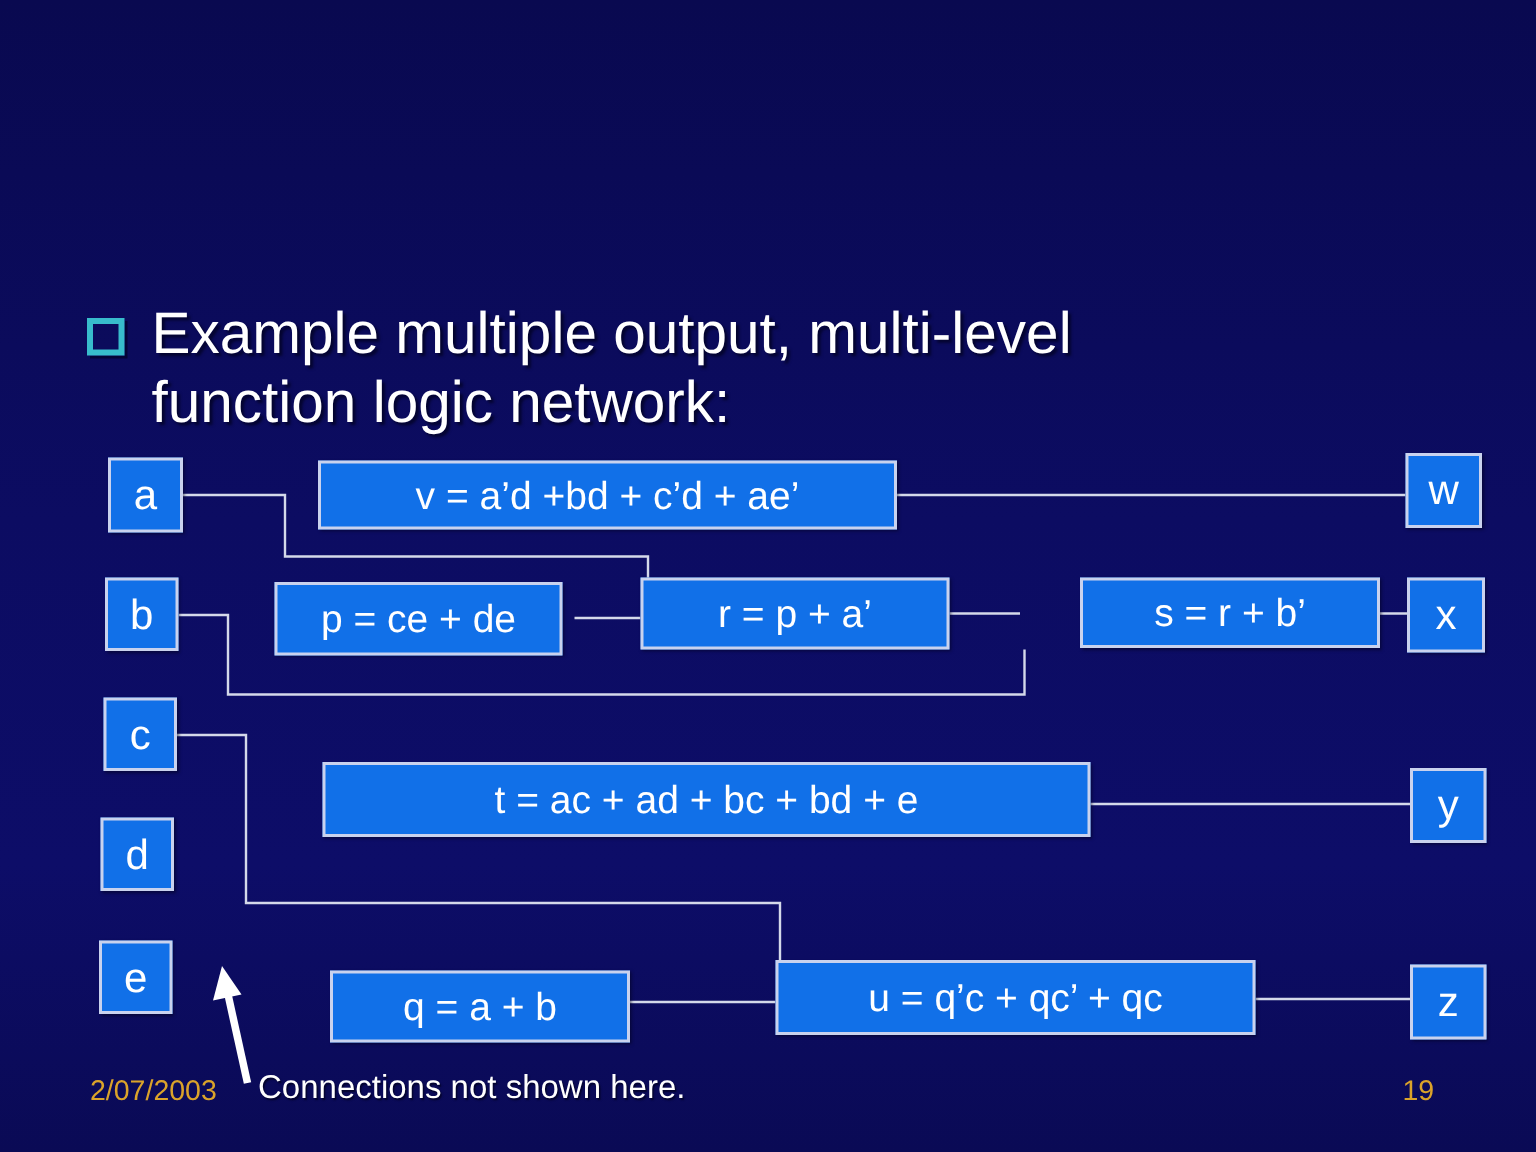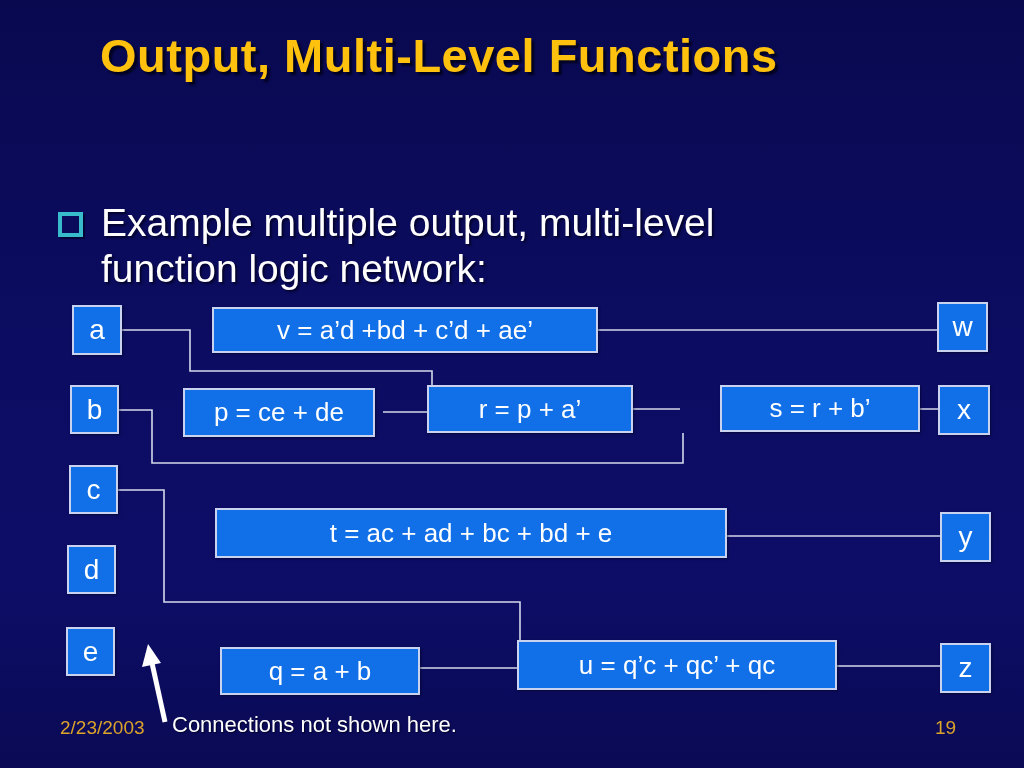--- a/index.html
+++ b/index.html
@@ -34,21 +34,20 @@
     box-shadow:1px 1px 2px rgba(0,0,20,.5);
   }
   .node.io{font-size:28px;}
   .footer-date,.footer-page{color:#dba32a;font-size:19px;}
   .footer-note{color:#ffffff;font-size:22px;text-shadow:1px 1px 1px rgba(0,0,25,.7);}
 </style>
 </head>
 <body>
 
 <div class="abs slide-title">
-  <div>Output, Multi-Level Functions</div>
 </div>
 
 <div class="abs bullet-row">
   <div class="bullet-marker"></div>
   <div class="bullet-text">Example multiple output, multi-level function logic network:</div>
 </div>
 
 <svg class="abs wires" width="1024" height="768" viewBox="0 0 1024 768">
   <g stroke="#d4d9ea" stroke-width="1.6" fill="none">
     <polyline points="122,330 190,330 190,371 432,371 432,387"></polyline>
@@ -80,15 +79,15 @@
 <div class="node" style="left:720px;top:385px;width:200px;height:47px">s = r + b’</div>
 <div class="node" style="left:215px;top:508px;width:512px;height:50px">t = ac + ad + bc + bd + e</div>
 <div class="node" style="left:220px;top:647px;width:200px;height:48px">q = a + b</div>
 <div class="node" style="left:517px;top:640px;width:320px;height:50px">u = q’c + qc’ + qc</div>
 
 <div class="node io" style="left:937px;top:302px;width:51px;height:50px">w</div>
 <div class="node io" style="left:938px;top:385px;width:52px;height:50px">x</div>
 <div class="node io" style="left:940px;top:512px;width:51px;height:50px">y</div>
 <div class="node io" style="left:940px;top:643px;width:51px;height:50px">z</div>
 
-<div class="abs footer-date" style="left:60px;top:717px">2/23/2003</div>
+<div class="abs footer-date" style="left:60px;top:717px">2/07/2003</div>
 <div class="abs footer-note" style="left:172px;top:712px">Connections not shown here.</div>
 <div class="abs footer-page" style="left:935px;top:717px">19</div>
 
 </body></html>

